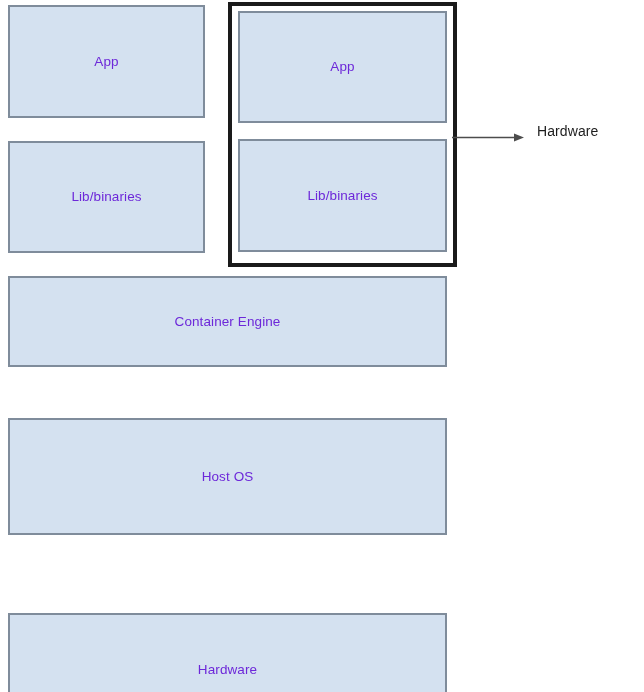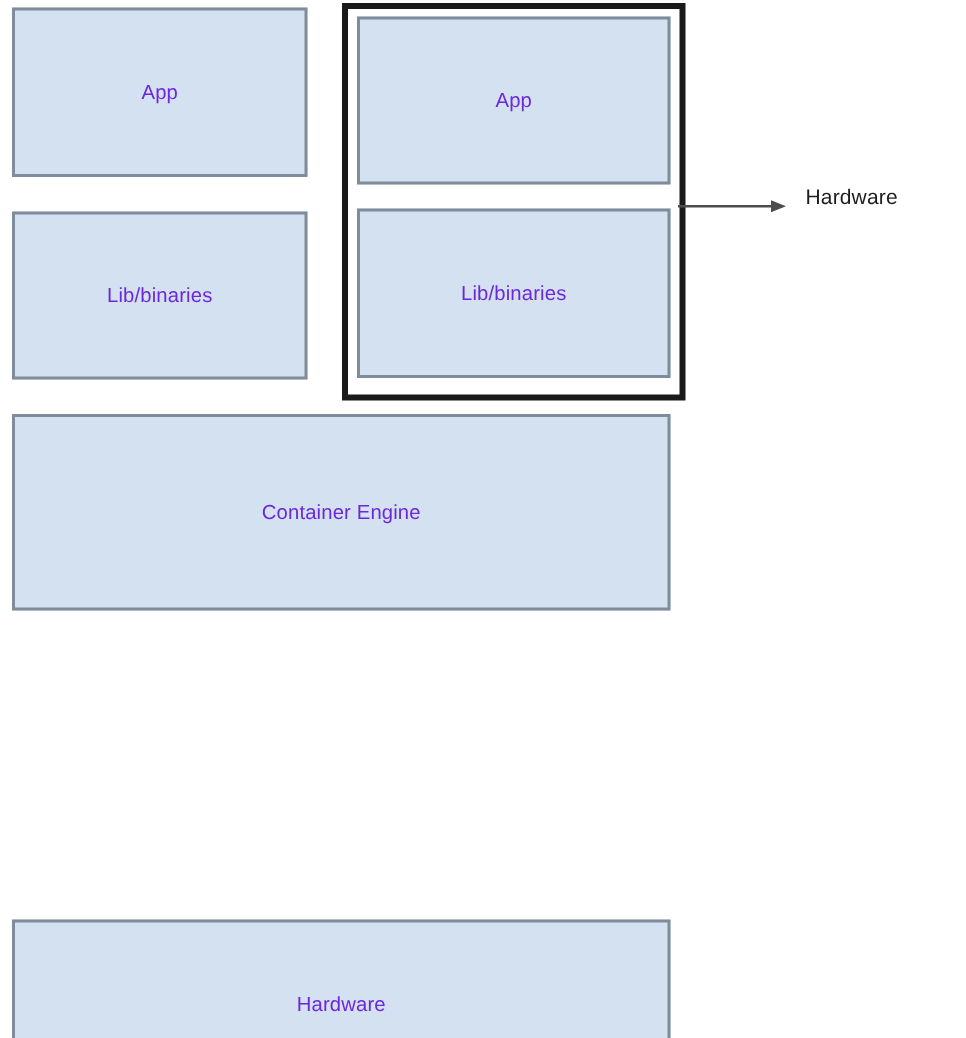--- a/index.html
+++ b/index.html
@@ -59,21 +59,21 @@
     height: 265px;
     border: 4px solid #1a1a1a;
     background: #ffffff;
   }
 
   
   #box-app-container { left: 238px; top: 11px;  width: 209px; height: 112px; }
   #box-lib-container { left: 238px; top: 139px; width: 209px; height: 113px; }
 
   
-  #box-container-engine { left: 8px; top: 276px; width: 439px; height: 131px; }
+  #box-container-engine { left: 8px; top: 276px; width: 439px; height: 91px; }
   #box-host-os          { left: 8px; top: 418px; width: 439px; height: 117px; }
   #box-hardware         { left: 8px; top: 570px; width: 439px; height: 113px; margin-top: 43px; }
 
   
   #container-callout {
     position: absolute;
     left: 452px;
     top: 118px;
     width: 90px;
     height: 40px;
@@ -118,18 +118,21 @@
     <line x1="0" y1="19.5" x2="62" y2="19.5" stroke="#4d4d4d" stroke-width="1.6"></line>
     <polygon points="62,15.5 72,19.5 62,23.5" fill="#4d4d4d"></polygon>
   </svg>
 
   <div id="container-label">Hardware</div>
 
   <div class="box" id="box-container-engine">
     <span class="label">Container Engine</span>
   </div>
 
+  <div class="box" id="box-host-os">
+    <span class="label">Host OS</span>
+  </div>
 
   <div class="box" id="box-hardware">
     <span class="label">Hardware</span>
   </div>
 
 </div>
 
 </body></html>

